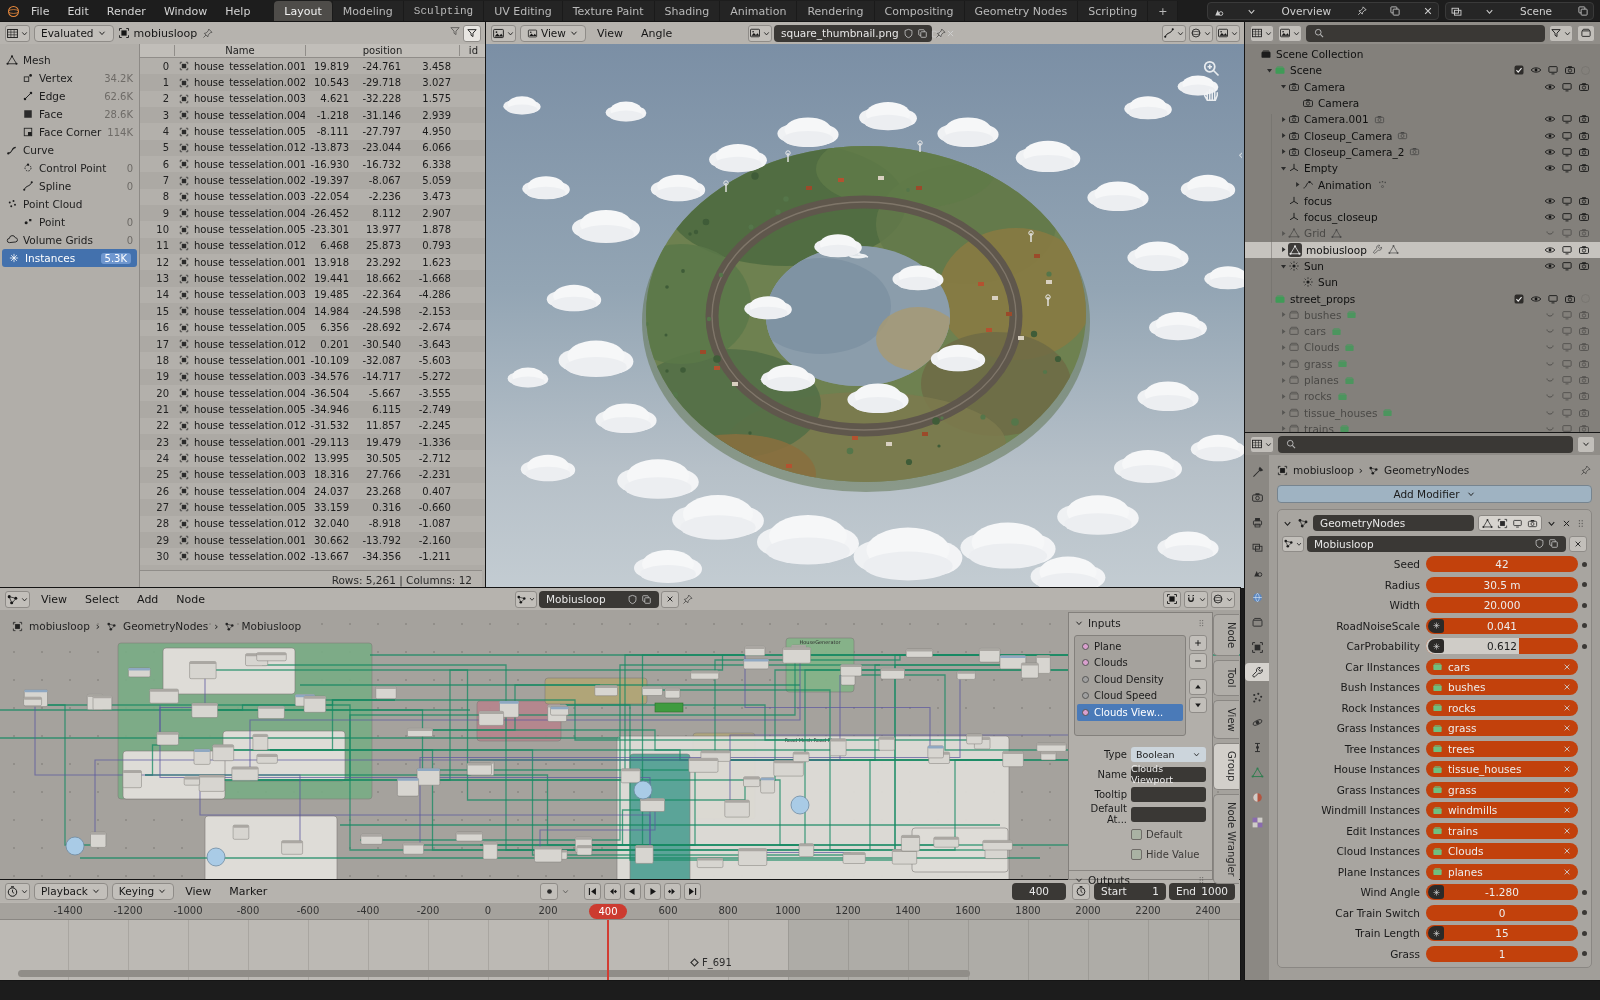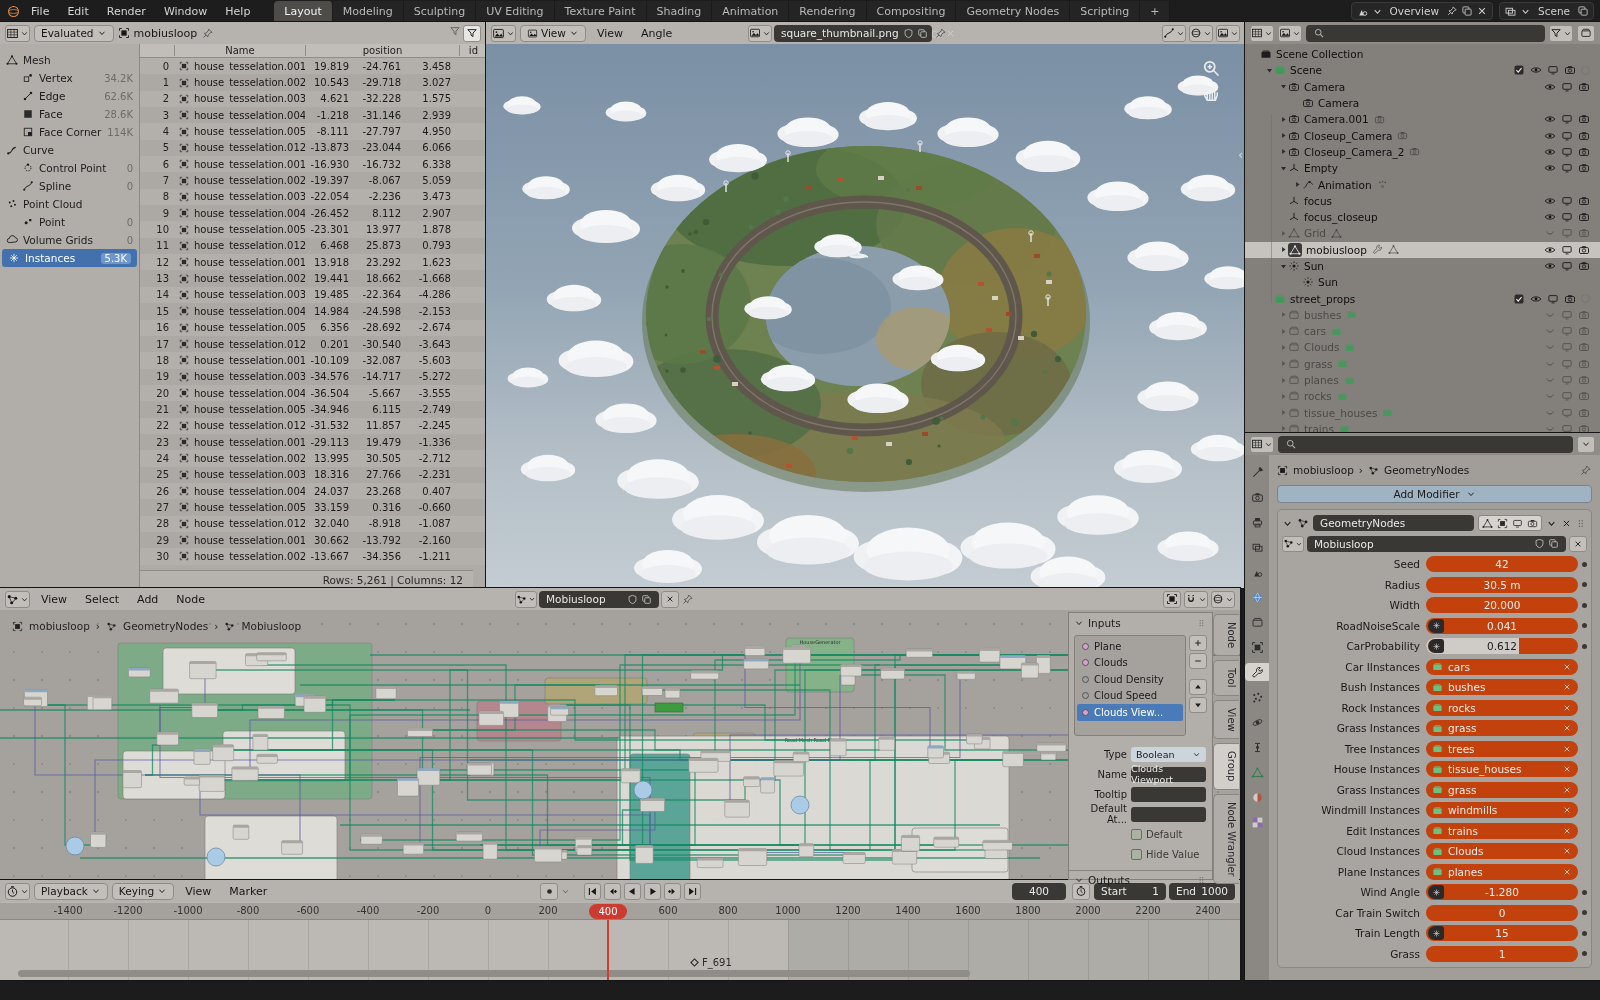--- a/index.html
+++ b/index.html
@@ -11,42 +11,42 @@
 .pill{display:inline-flex;align-items:center;gap:3px;background:#c2bfba;border:1px solid #8f8c88;border-radius:4px;height:17px;padding:0 6px;font-size:10.5px;white-space:nowrap}
 .dpill{display:inline-flex;align-items:center;gap:4px;background:#3a3835;color:#e8e8e8;border-radius:4px;height:17px;padding:0 7px;font-size:10.5px;white-space:nowrap}
 .ibtn{min-width:18px;height:17px;display:inline-flex;align-items:center;justify-content:center;border-radius:3px;gap:1px}
 .ibtn.light{background:#c2bfba;border:1px solid #8f8c88}
 svg.ic{display:block}
 
 #topbar{left:0;top:0;width:1600px;height:22px;background:#1d1d1d;display:flex;align-items:center;color:#d8d8d8;gap:2px;padding:0 6px}
 #topbar .menu{color:#d4d4d4;font-size:11px;padding:2px 8px}
 .wstab{padding:3px 10px 4px;font-size:11px;color:#b9b9b9;background:#242424;border-right:1px solid #1a1a1a;white-space:nowrap}
 .wstab.active{background:#4e4c49;color:#f2f2f2;border-radius:4px 4px 0 0}
-.topfield{display:flex;align-items:center;gap:3px;background:#262626;border:1px solid #3a3a3a;border-radius:4px;height:18px;padding:0 4px;color:#cfcfcf}
+.topfield{display:flex;align-items:center;gap:21px;background:#262626;border:1px solid #3a3a3a;border-radius:4px;height:18px;padding:0 4px;color:#cfcfcf}
 .topfield .val{padding:0 4px;font-size:10.5px}
 
 #spreadsheet{left:0;top:22px;width:486px;height:566px;background:#aeaba6}
 #ss-body{position:absolute;top:22px;left:0;right:0;bottom:0;display:flex}
 #ss-side{width:140px;background:#b1aea9;border-right:1px solid #8d8a86;padding-top:7px}
 .dom-row{display:flex;align-items:center;height:18px;padding:0 6px;gap:5px;font-size:10.5px;color:#1d1d1d}
 .dom-row .cnt{margin-left:auto;color:#6e6b67;font-size:10px}
 .dom-row.sel{background:#4371ad;color:#fff;border-radius:3px;margin:0 2px}
 .dom-row.sel .cnt{color:#fff;background:#6f97cf;border-radius:3px;padding:0 4px}
 #ss-table{flex:1;position:relative;font-size:10px}
 #ss-colhead{display:flex;height:14px;background:#c1beb9;border-bottom:1px solid #908d89;color:#222;align-items:center}
 .ss-row{display:flex;height:16.35px;align-items:center}
 .ss-row:nth-child(odd){background:#b3b0ab}
 .ss-row:nth-child(even){background:#acA9a4;background:#aca9a4}
 .c-idx{width:34px;text-align:right;padding-right:5px;color:#222}
 .c-ic{width:20px;display:flex;justify-content:center}
 .c-name{width:111px;color:#161616;white-space:nowrap;overflow:hidden}
 .c-x,.c-y{width:52px;text-align:right;padding-right:8px}
 .c-z{width:50px;text-align:right;padding-right:8px}
 .c-id{width:26px;text-align:right;padding-right:6px}
-#ss-foot{position:absolute;left:0;right:13px;bottom:0;height:18px;background:#b6b3ae;border-top:1px solid #908d89;display:flex;align-items:center;justify-content:flex-end;padding-right:10px;font-size:10.5px;color:#2a2a2a}
+#ss-foot{position:absolute;left:0;right:4px;bottom:0;height:18px;background:#b6b3ae;border-top:1px solid #908d89;display:flex;align-items:center;justify-content:flex-end;padding-right:10px;font-size:10.5px;color:#2a2a2a}
 
 #imged{left:486px;top:22px;width:759px;height:566px;background:#87929e}
 #img-canvas{position:absolute;top:22px;left:0;right:0;bottom:0;background:linear-gradient(#7b8fa5,#93a5b4 45%,#b6c0c8 78%,#c3ccd2);overflow:hidden}
 .overlay-ic{position:absolute;color:#f2f4f6;opacity:.92}
 
 #outliner{left:1245px;top:22px;width:355px;height:411px;background:#83807b;overflow:hidden}
 #outliner .hdr{background:#908d88}
 #ot-tree{position:absolute;top:22px;left:0;right:0;bottom:0;padding-top:2px}
 .ot-row{display:flex;align-items:center;height:16.3px;font-size:10.5px;color:#0f0f0f;position:relative;padding-left:6px}
 .ot-row.sel{background:#c6c3be}
@@ -116,21 +116,21 @@
         </svg>
       </span>
       <div class="menu">File</div>
       <div class="menu">Edit</div>
       <div class="menu">Render</div>
       <div class="menu">Window</div>
       <div class="menu">Help</div>
       <div style="display: flex; margin-left: 14px; align-self: flex-end; height: 21px; align-items: stretch; margin-top: 46px;">
         <div class="wstab active" style="display: flex; align-items: center;">Layout</div>
         <div class="wstab" style="display: flex; align-items: center;">Modeling</div>
-        <div class="wstab" style="display: flex; align-items: center;">Sculpting</div>
+        <div class="wstab" style="display: flex; align-items: center; font-family: Liberation Mono, monospace;">Sculpting</div>
         <div class="wstab" style="display: flex; align-items: center;">UV Editing</div>
         <div class="wstab" style="display: flex; align-items: center;">Texture Paint</div>
         <div class="wstab" style="display: flex; align-items: center;">Shading</div>
         <div class="wstab" style="display: flex; align-items: center;">Animation</div>
         <div class="wstab" style="display: flex; align-items: center;">Rendering</div>
         <div class="wstab" style="display: flex; align-items: center;">Compositing</div>
         <div class="wstab" style="display: flex; align-items: center;">Geometry Nodes</div>
         <div class="wstab" style="display: flex; align-items: center;">Scripting</div>
         <div class="wstab" style="display: flex; align-items: center;">+</div>
       </div>

